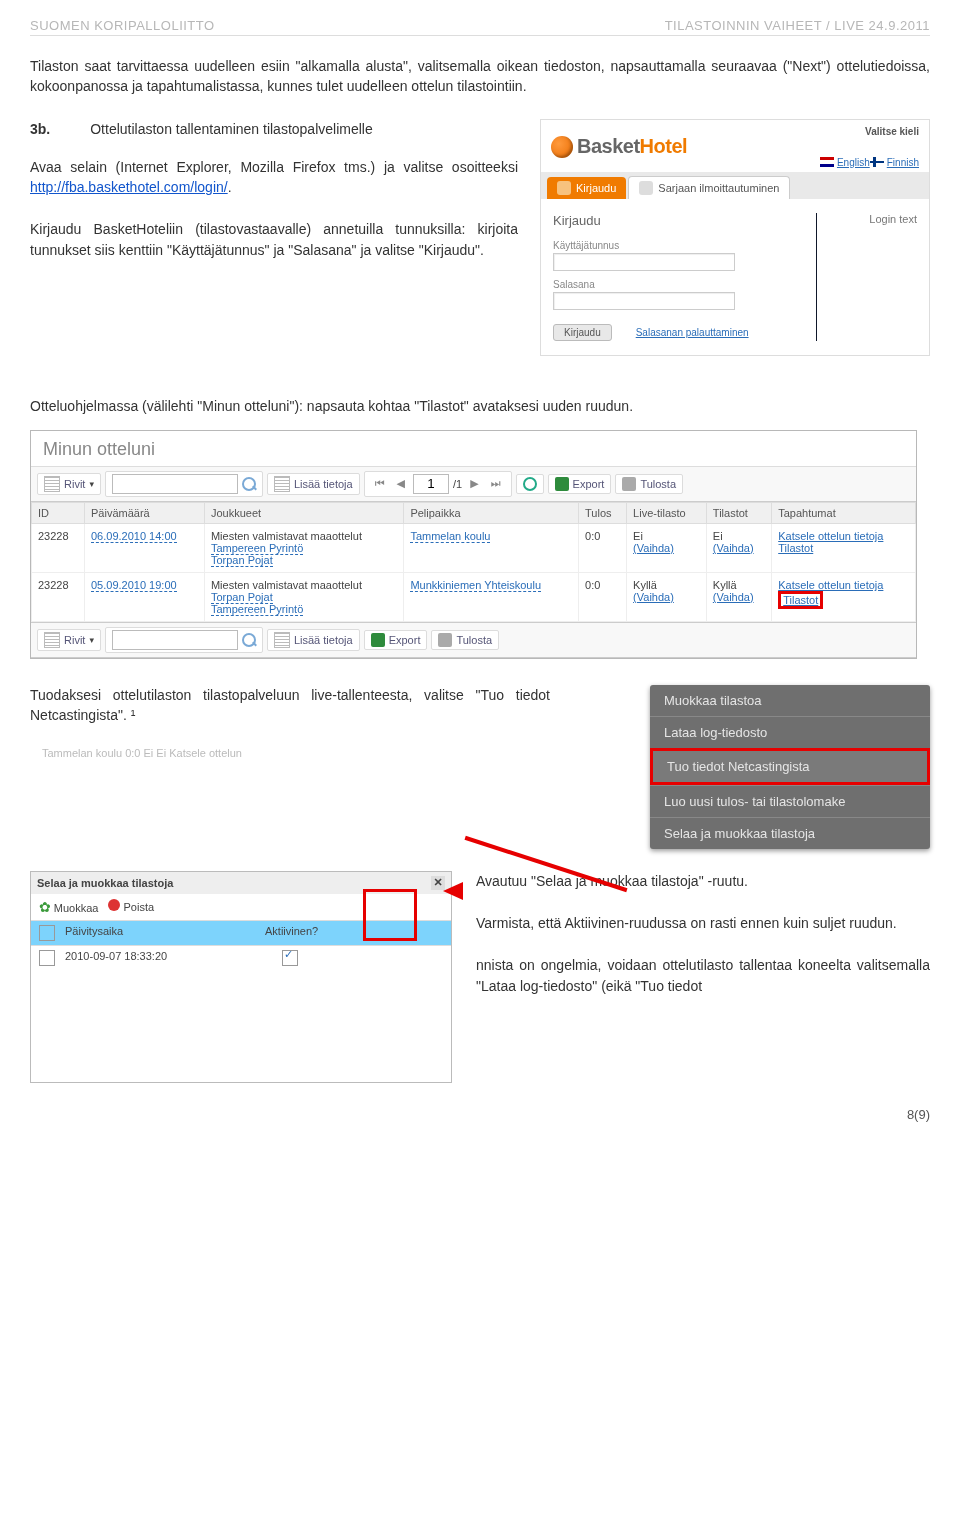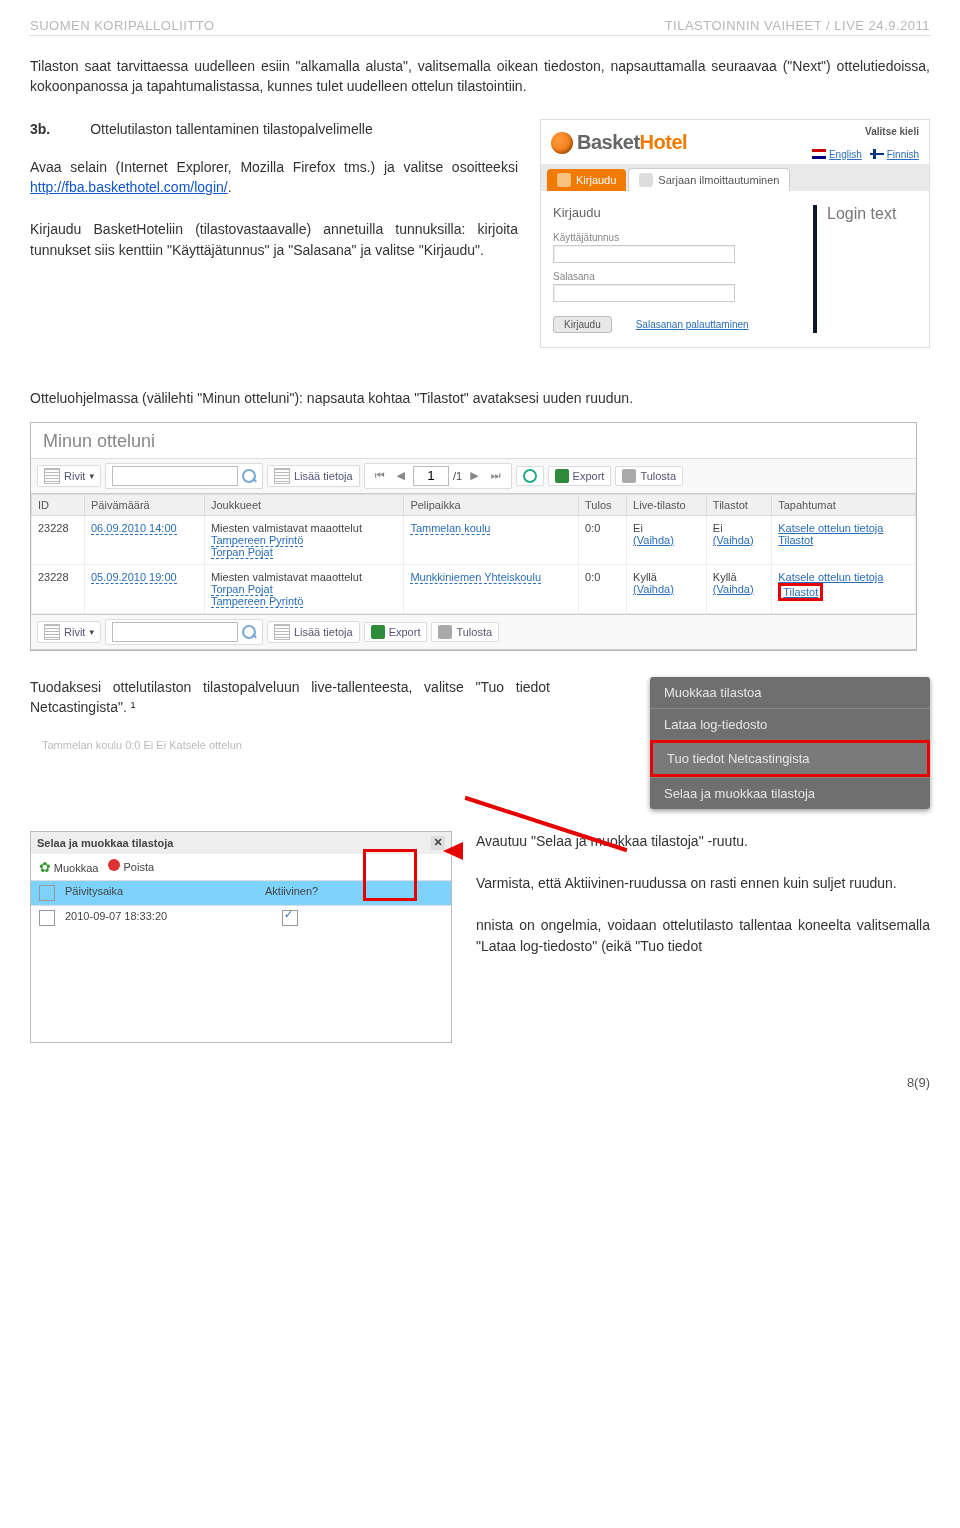--- a/index.html
+++ b/index.html
@@ -62,21 +62,21 @@
   .bh-logo { display: flex; align-items: center; gap: 4px; }
   .bh-logo-ball {
     width: 22px; height: 22px; border-radius: 50%;
     background: radial-gradient(circle at 35% 35%, #ff9a3c, #e96a00);
     box-shadow: inset -2px -2px 3px rgba(0,0,0,0.3);
   }
   .bh-logo-text { font-size: 20px; color: #666; font-weight: bold; letter-spacing: -0.5px; }
   .bh-logo-text .orange { color: #f07b00; }
   .bh-lang { font-size: 10px; text-align: right; }
   .bh-lang-title { font-weight: bold; color: #555; }
-  .bh-lang-row { display: flex; gap: 8px; margin-top: 12px; }
+  .bh-lang-row { display: flex; margin-top: 20px; }
   .flag { width: 14px; height: 10px; display: inline-block; }
   .flag-en { background: linear-gradient(#c00 33%, #fff 33% 66%, #00008b 66%); }
   .flag-fi { background: #fff; position: relative; }
   .flag-fi::before, .flag-fi::after { content:""; position:absolute; background:#003580; }
   .flag-fi::before { left:3px; top:0; width:3px; height:10px; }
   .flag-fi::after { left:0; top:4px; width:14px; height:2px; }
   .lang-item { display:flex; align-items:center; gap:3px; color:#2a6db8; text-decoration: underline; }
   .bh-tabs {
     display:flex; align-items:flex-end; gap:2px;
     background: #e9e9e9; padding: 4px 6px 0 6px;
@@ -85,21 +85,21 @@
     padding: 4px 10px; border-radius: 4px 4px 0 0;
     background: #e9e9e9; color:#555; display:flex; align-items:center; gap:5px;
   }
   .bh-tab.active { background: #ffffff; border:1px solid #ccc; border-bottom:none; }
   .bh-tab.orange { background: #f07b00; color:#fff; }
   .bh-tab-icon { width:14px; height:14px; background:#f7c27e; border-radius:3px; }
   .bh-body {
     display:flex; padding: 14px 12px; gap: 14px;
   }
   .bh-form { flex:1; }
-  .bh-login-right { width:90px; font-size:16px; color:#777; border-left:4px solid #0f172a; padding-left:10px; }
+  .bh-login-right { width:90px; font-size:11px; color:#777; border-left:1px solid #0f172a; padding-left:10px;text-align:right; }
   .bh-h { font-size: 13px; color:#666; margin-bottom:12px; }
   .bh-label { font-size:10px; color:#888; margin-top:8px; display:block; }
   .bh-input { width: 180px; height:16px; border:1px solid #ccc; margin-top:2px; box-shadow: inset 1px 1px 1px #eee; }
   .bh-btnrow { display:flex; gap:24px; align-items:center; margin-top:14px; font-size:10px; }
   .bh-btn { background:#e8e8e8; border:1px solid #bbb; padding:2px 10px; border-radius:3px; }
   .bh-link { color:#2a6db8; text-decoration: underline; }
   .section-caption {
     margin-top: 40px;
     margin-bottom: 14px;
     line-height:1.45;
@@ -179,21 +179,21 @@
   .bd-col1 { width:200px; }
   .bd-row { display:flex; padding:4px 8px; }
   .bd-chk { width:14px; height:14px; border:1px solid #999; margin-right:10px; display:inline-block; }
   .bd-chk.checked { background: #fff; position:relative; }
   .bd-chk.checked::after { content:"✓"; position:absolute; left:1px; top:-3px; color:#2a6db8; font-size:11px; }
   .bd-footer { text-align:center; padding:10px; border-top:1px solid #ddd; }
   .bd-btn { background:#e8e8e8; border:1px solid #aaa; padding:3px 20px; border-radius:3px; }
   .browse-right { flex:1; }
   .footer-note { margin-top: 20px; line-height:1.45; }
   .page-num {
-    text-align:right; color:#555; font-size:13px; margin-top: 32px;
+    text-align:right; color:#555; font-size:13px; margin-top: 24px;
   }
   .red-box-aktiv {
     position:absolute; border:3px solid #e60000; width:48px; height:46px;
     margin-left:332px; margin-top:-83px;
   }
   .red-arrow-h {
     position:relative; height:0;
   }
   .red-arrow-h .line {
     position:absolute; height:4px; background:#e60000;
@@ -402,20 +402,21 @@
   <div class="import-row">
     <div class="import-left">
       <div class="para" style="max-width:520px; text-align:justify;">Tuodaksesi ottelutilaston tilastopalveluun live-tallenteesta, valitse "Tuo tiedot Netcastingista". ¹</div>
       <div class="ghost-row">Tammelan koulu    0:0    Ei           Ei           Katsele ottelun</div>
     </div>
     <div>
       <div class="context-menu">
         <div class="cm-item">Muokkaa tilastoa</div>
         <div class="cm-item">Lataa log-tiedosto</div>
         <div class="cm-item red-hl">Tuo tiedot Netcastingista</div>
+        <div class="cm-item">Luo uusi tulos- tai tilastolomake</div>
         <div class="cm-item">Selaa ja muokkaa tilastoja</div>
       </div>
     </div>
   </div>
 
   <div class="browse-section">
     <div class="browse-dialog">
       <div class="bd-titlebar">
         <span>Selaa ja muokkaa tilastoja</span>
         <span class="bd-close">✕</span>

